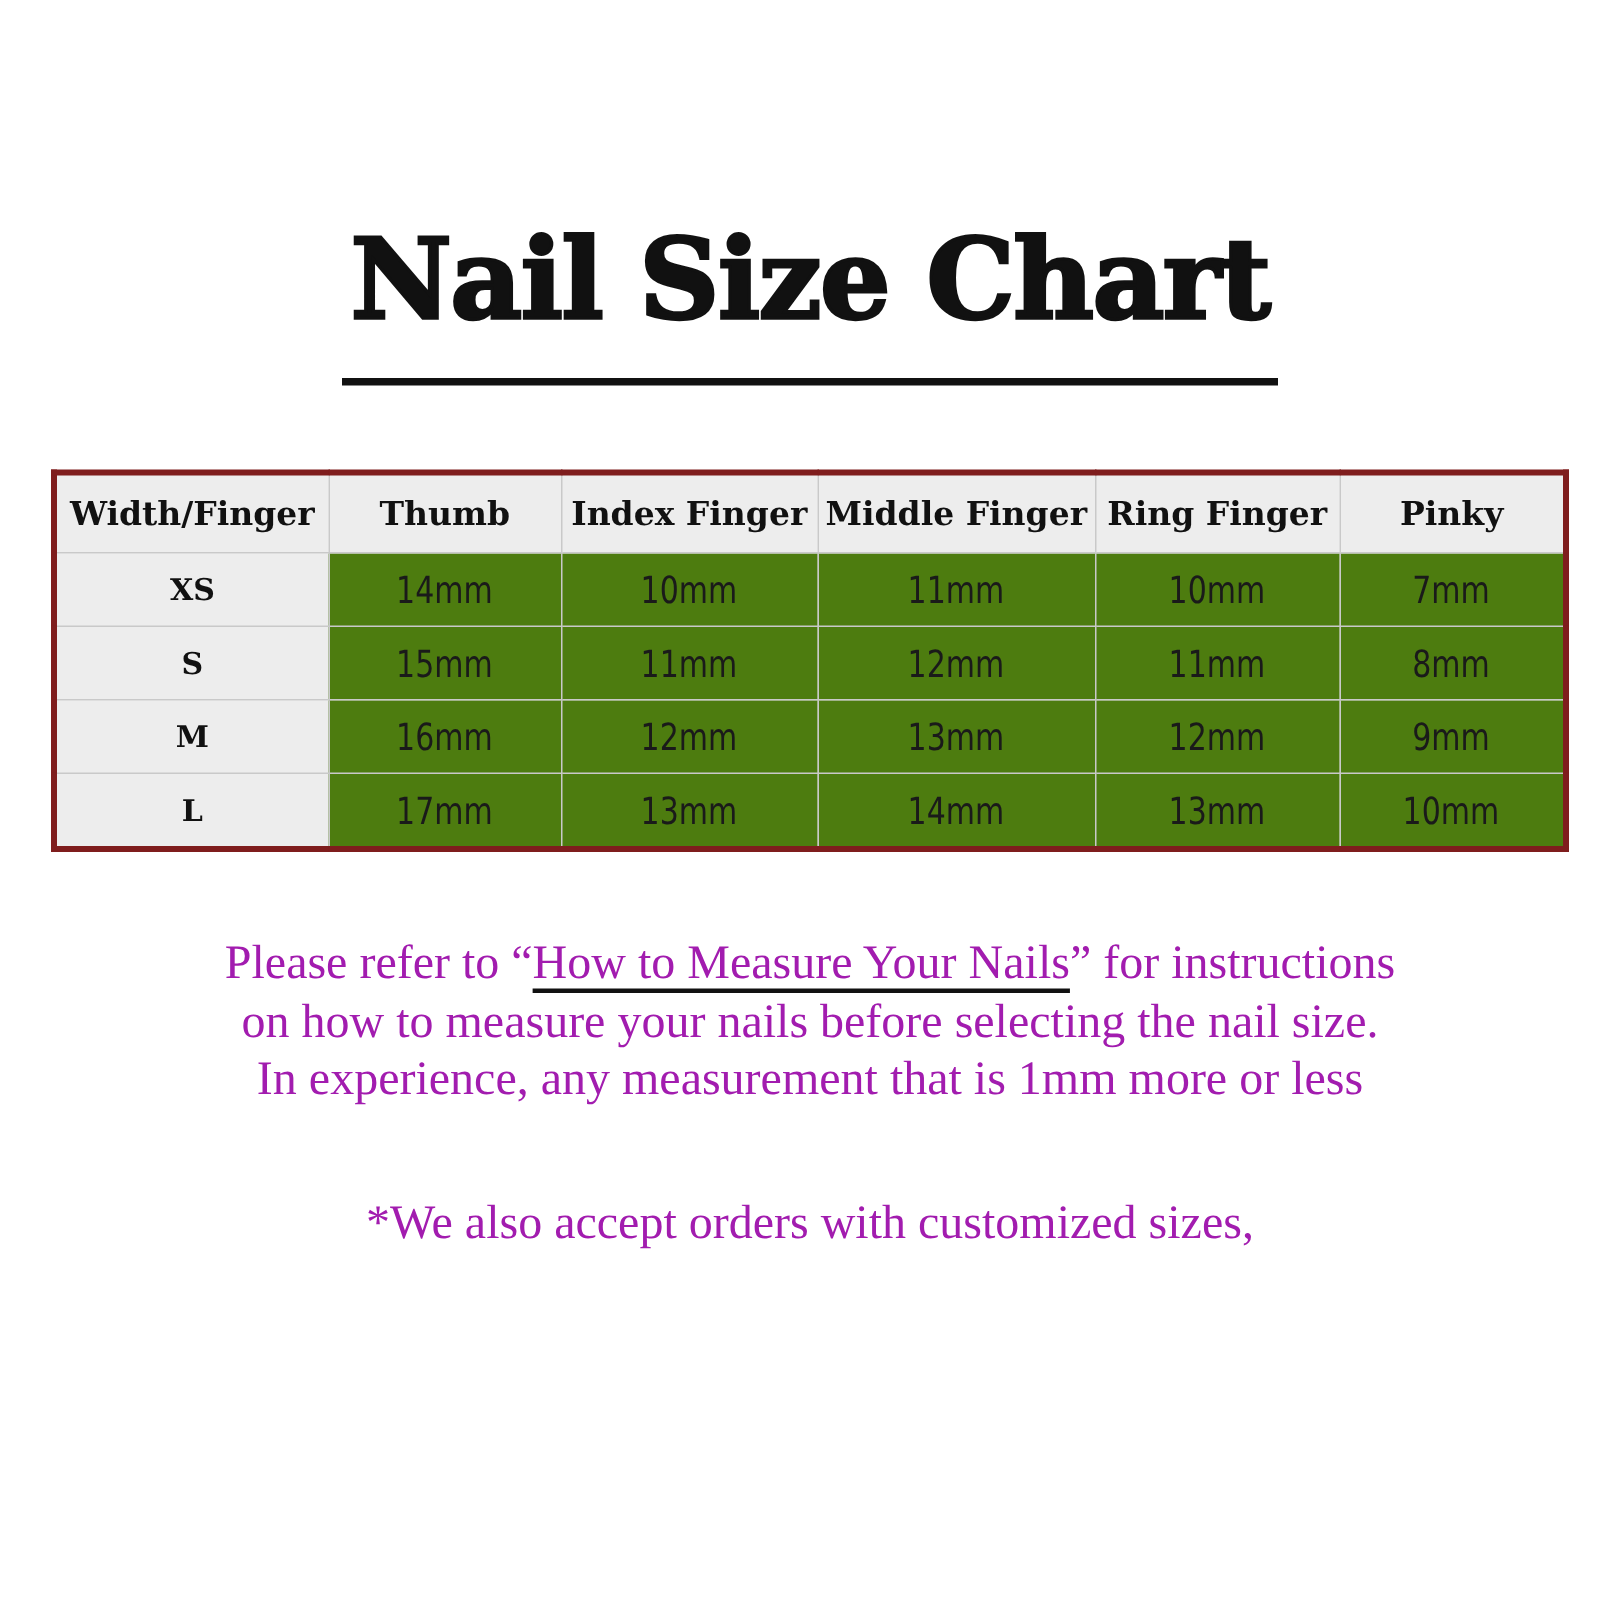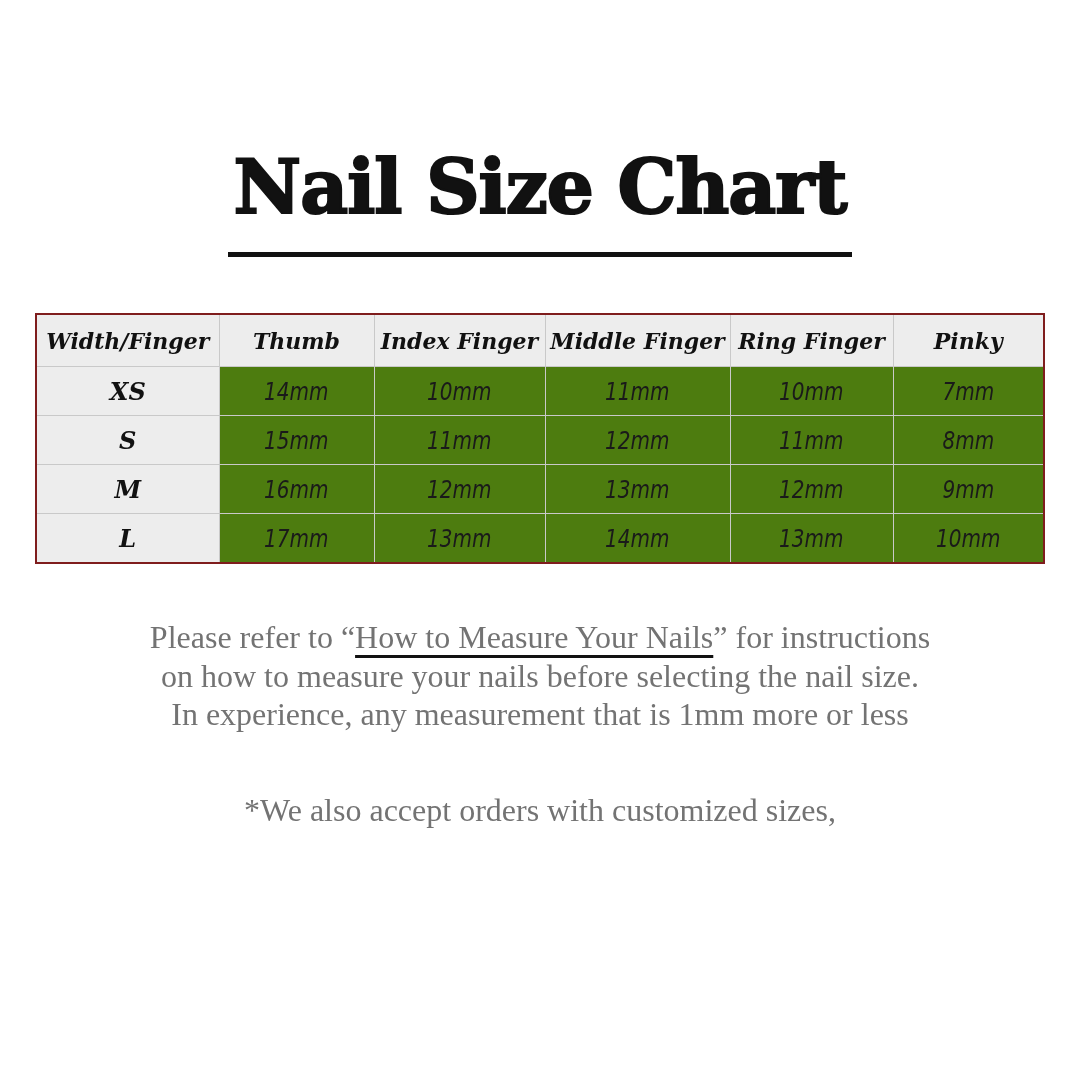--- a/index.html
+++ b/index.html
@@ -31,22 +31,21 @@
     color: #111111;
     -webkit-text-stroke: 2.2px #111111;
     border-bottom: 5px solid #111111;
   }
   
   table.size-chart {
     border-collapse: collapse;
     table-layout: fixed;
     width: 1008px;
     margin: 56px auto 0 auto;
-    border: 2px solid #7f1d1d;
-    font-style: italic;
+    border: 4px solid #7f1d1d;
   }
   table.size-chart th,
   table.size-chart td {
     border: 1px solid #c9c9c9;
     text-align: center;
     vertical-align: middle;
     padding: 0;
   }
   table.size-chart thead th {
     height: 51px;
@@ -54,21 +53,21 @@
     font-family: "DejaVu Serif", serif;
     font-weight: 700;
     font-size: 22px;
     color: #111111;
   }
   table.size-chart tbody th {
     height: 48px;
     background: #ededed;
     font-family: "DejaVu Serif", serif;
     font-weight: 700;
-    font-size: 24px;
+    font-size: 20px;
     color: #111111;
     margin-left: 12px;
   }
   table.size-chart tbody td {
     height: 48px;
     background: #4d7c0f;
     font-family: "DejaVu Sans", sans-serif;
     font-size: 25px;
     color: #1a1a1a;
   }
@@ -78,21 +77,21 @@
     transform-origin: center;
     white-space: nowrap;
   }
   
   .note {
     margin: 0;
     text-align: center;
     font-family: "Liberation Serif", serif;
     font-size: 32px;
     line-height: 38.6px;
-    color: #737373;
+    color: #a21caf;
   }
   .note-1 { margin-top: 54px; }
   .note-2 { margin-top: 57px; }
   .ulink {
     text-decoration: underline;
     text-decoration-thickness: 2.5px;
     text-underline-offset: 7px;
     text-decoration-color: #111111;
   }
 </style>

